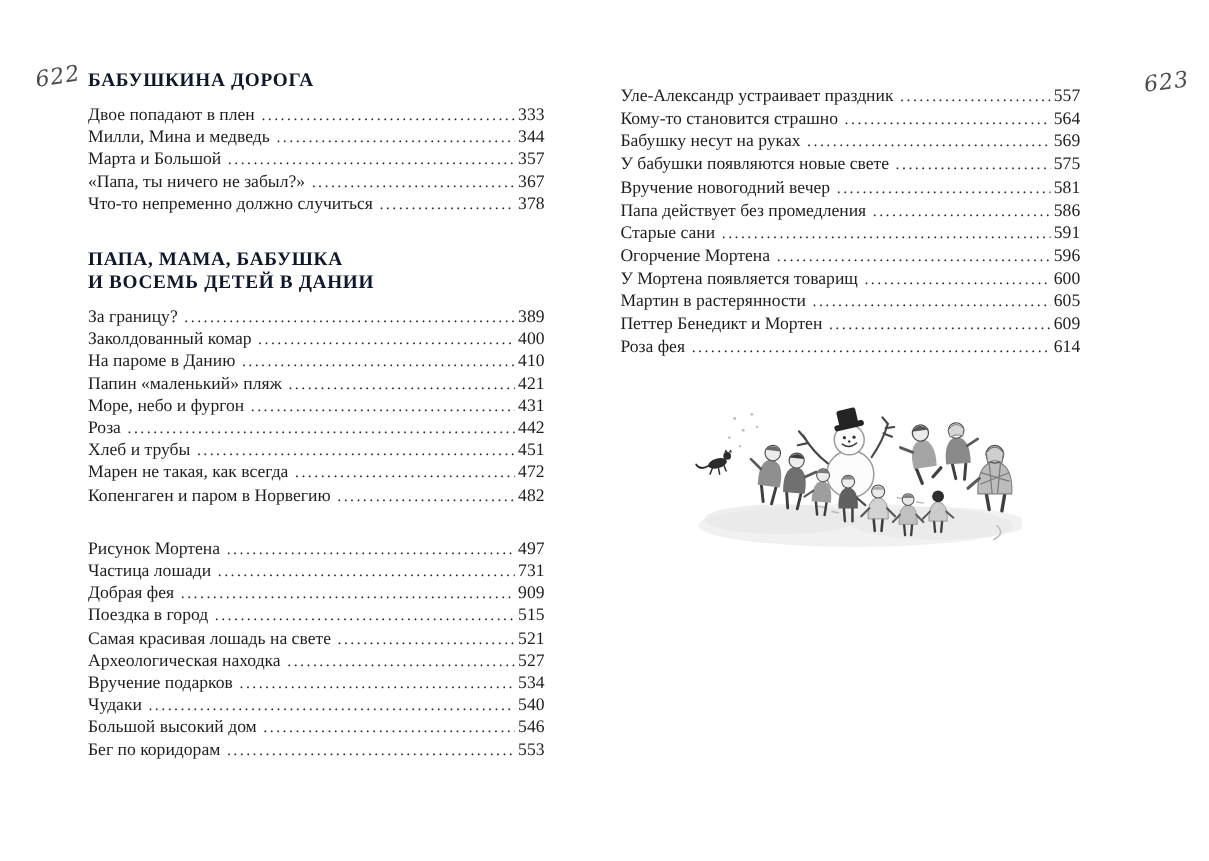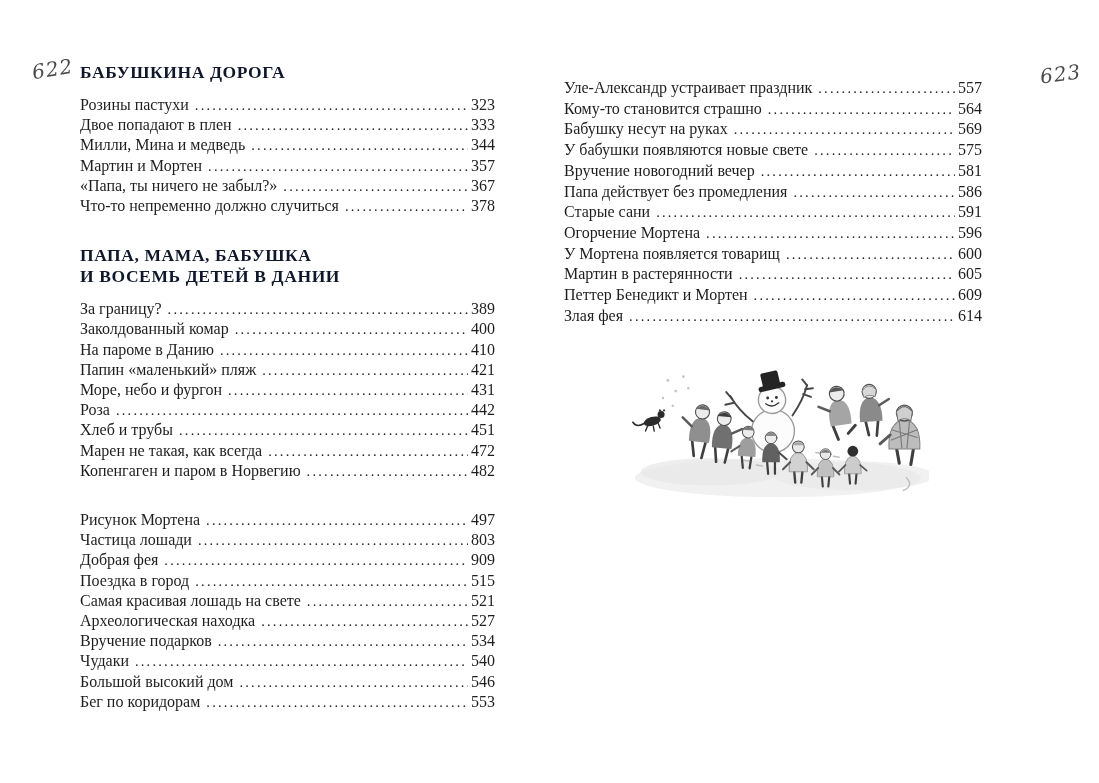--- a/index.html
+++ b/index.html
@@ -38,36 +38,31 @@
 
 <div class="spread">
 
   <div class="folio folio-left">622</div>
   <div class="folio folio-right">623</div>
 
   <div class="col col-left" id="col-left">
       <section class="section">
         <h2>БАБУШКИНА ДОРОГА</h2>
         <div class="row">
-          <span class="t">Розины пастухи</span>
-          <span class="dots"></span>
-          <span class="p">323</span>
-        </div>
-        <div class="row">
           <span class="t">Двое попадают в плен</span>
           <span class="dots"></span>
           <span class="p">333</span>
         </div>
         <div class="row">
           <span class="t">Милли, Мина и медведь</span>
           <span class="dots"></span>
           <span class="p">344</span>
         </div>
         <div class="row">
-          <span class="t">Мартин и Мортен</span>
+          <span class="t">Марта и Большой</span>
           <span class="dots"></span>
           <span class="p">357</span>
         </div>
         <div class="row">
           <span class="t">«Папа, ты ничего не забыл?»</span>
           <span class="dots"></span>
           <span class="p">367</span>
         </div>
         <div class="row">
           <span class="t">Что-то непременно должно случиться</span>
@@ -125,21 +120,21 @@
       </section>
       <section class="section">
         <div class="row">
           <span class="t">Рисунок Мортена</span>
           <span class="dots"></span>
           <span class="p">497</span>
         </div>
         <div class="row">
           <span class="t">Частица лошади</span>
           <span class="dots"></span>
-          <span class="p">803</span>
+          <span class="p">731</span>
         </div>
         <div class="row">
           <span class="t">Добрая фея</span>
           <span class="dots"></span>
           <span class="p">909</span>
         </div>
         <div class="row">
           <span class="t">Поездка в город</span>
           <span class="dots"></span>
           <span class="p">515</span>
@@ -228,21 +223,21 @@
           <span class="t">Мартин в растерянности</span>
           <span class="dots"></span>
           <span class="p">605</span>
         </div>
         <div class="row">
           <span class="t">Петтер Бенедикт и Мортен</span>
           <span class="dots"></span>
           <span class="p">609</span>
         </div>
         <div class="row">
-          <span class="t">Злая фея</span>
+          <span class="t">Роза фея</span>
           <span class="dots"></span>
           <span class="p">614</span>
         </div>
       </div>
 
     <svg class="illustration" width="312" height="146" viewBox="0 0 320 150" role="img" aria-label="Дети и взрослые водят хоровод вокруг снеговика">
 
       <ellipse cx="165" cy="122" rx="147" ry="20" fill="#f1f1f1"></ellipse>
       <ellipse cx="96" cy="116" rx="72" ry="14" fill="#e7e7e7" opacity="0.7"></ellipse>
       <ellipse cx="243" cy="120" rx="82" ry="15" fill="#e7e7e7" opacity="0.6"></ellipse>

